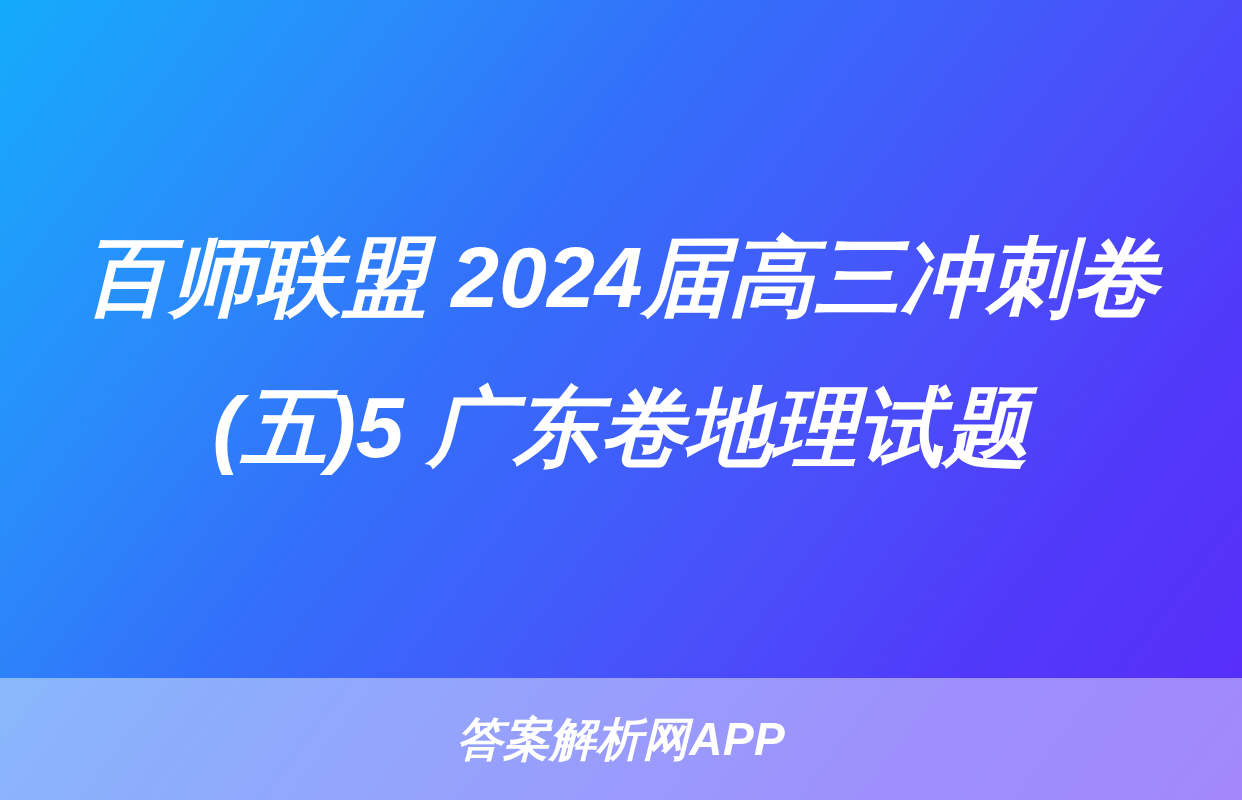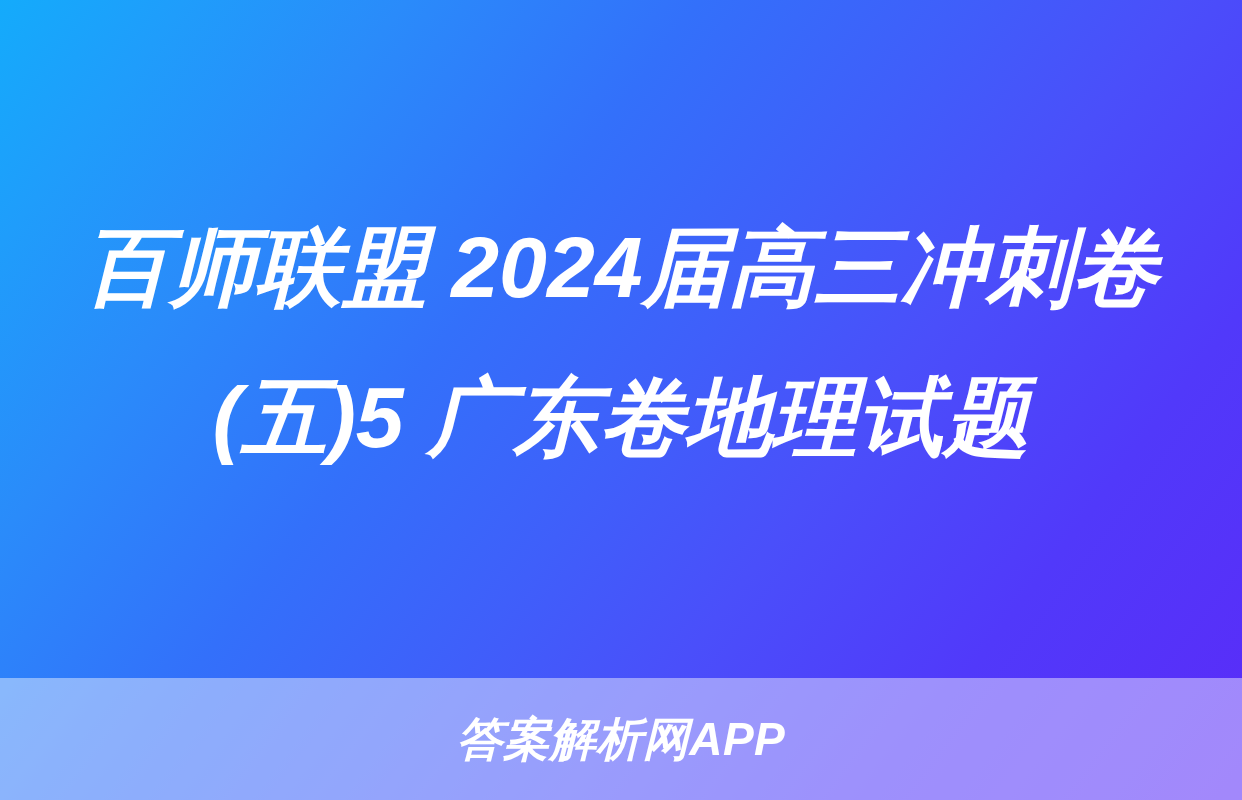--- a/index.html
+++ b/index.html
@@ -25,21 +25,21 @@
         #3f5ffa 52%,
         #4a4ffa 64%,
         #5139fa 80%,
         #5a2bf8 100%);
   }
 
   
   #title-block {
     position: absolute;
     left: 0;
-    top: 3px;
+    top: 13px;
     width: 1242px;
     height: 678px;
     display: flex;
     flex-direction: column;
     align-items: center;
     justify-content: center;
     padding: 0 72px;
     box-sizing: border-box;
   }
 

